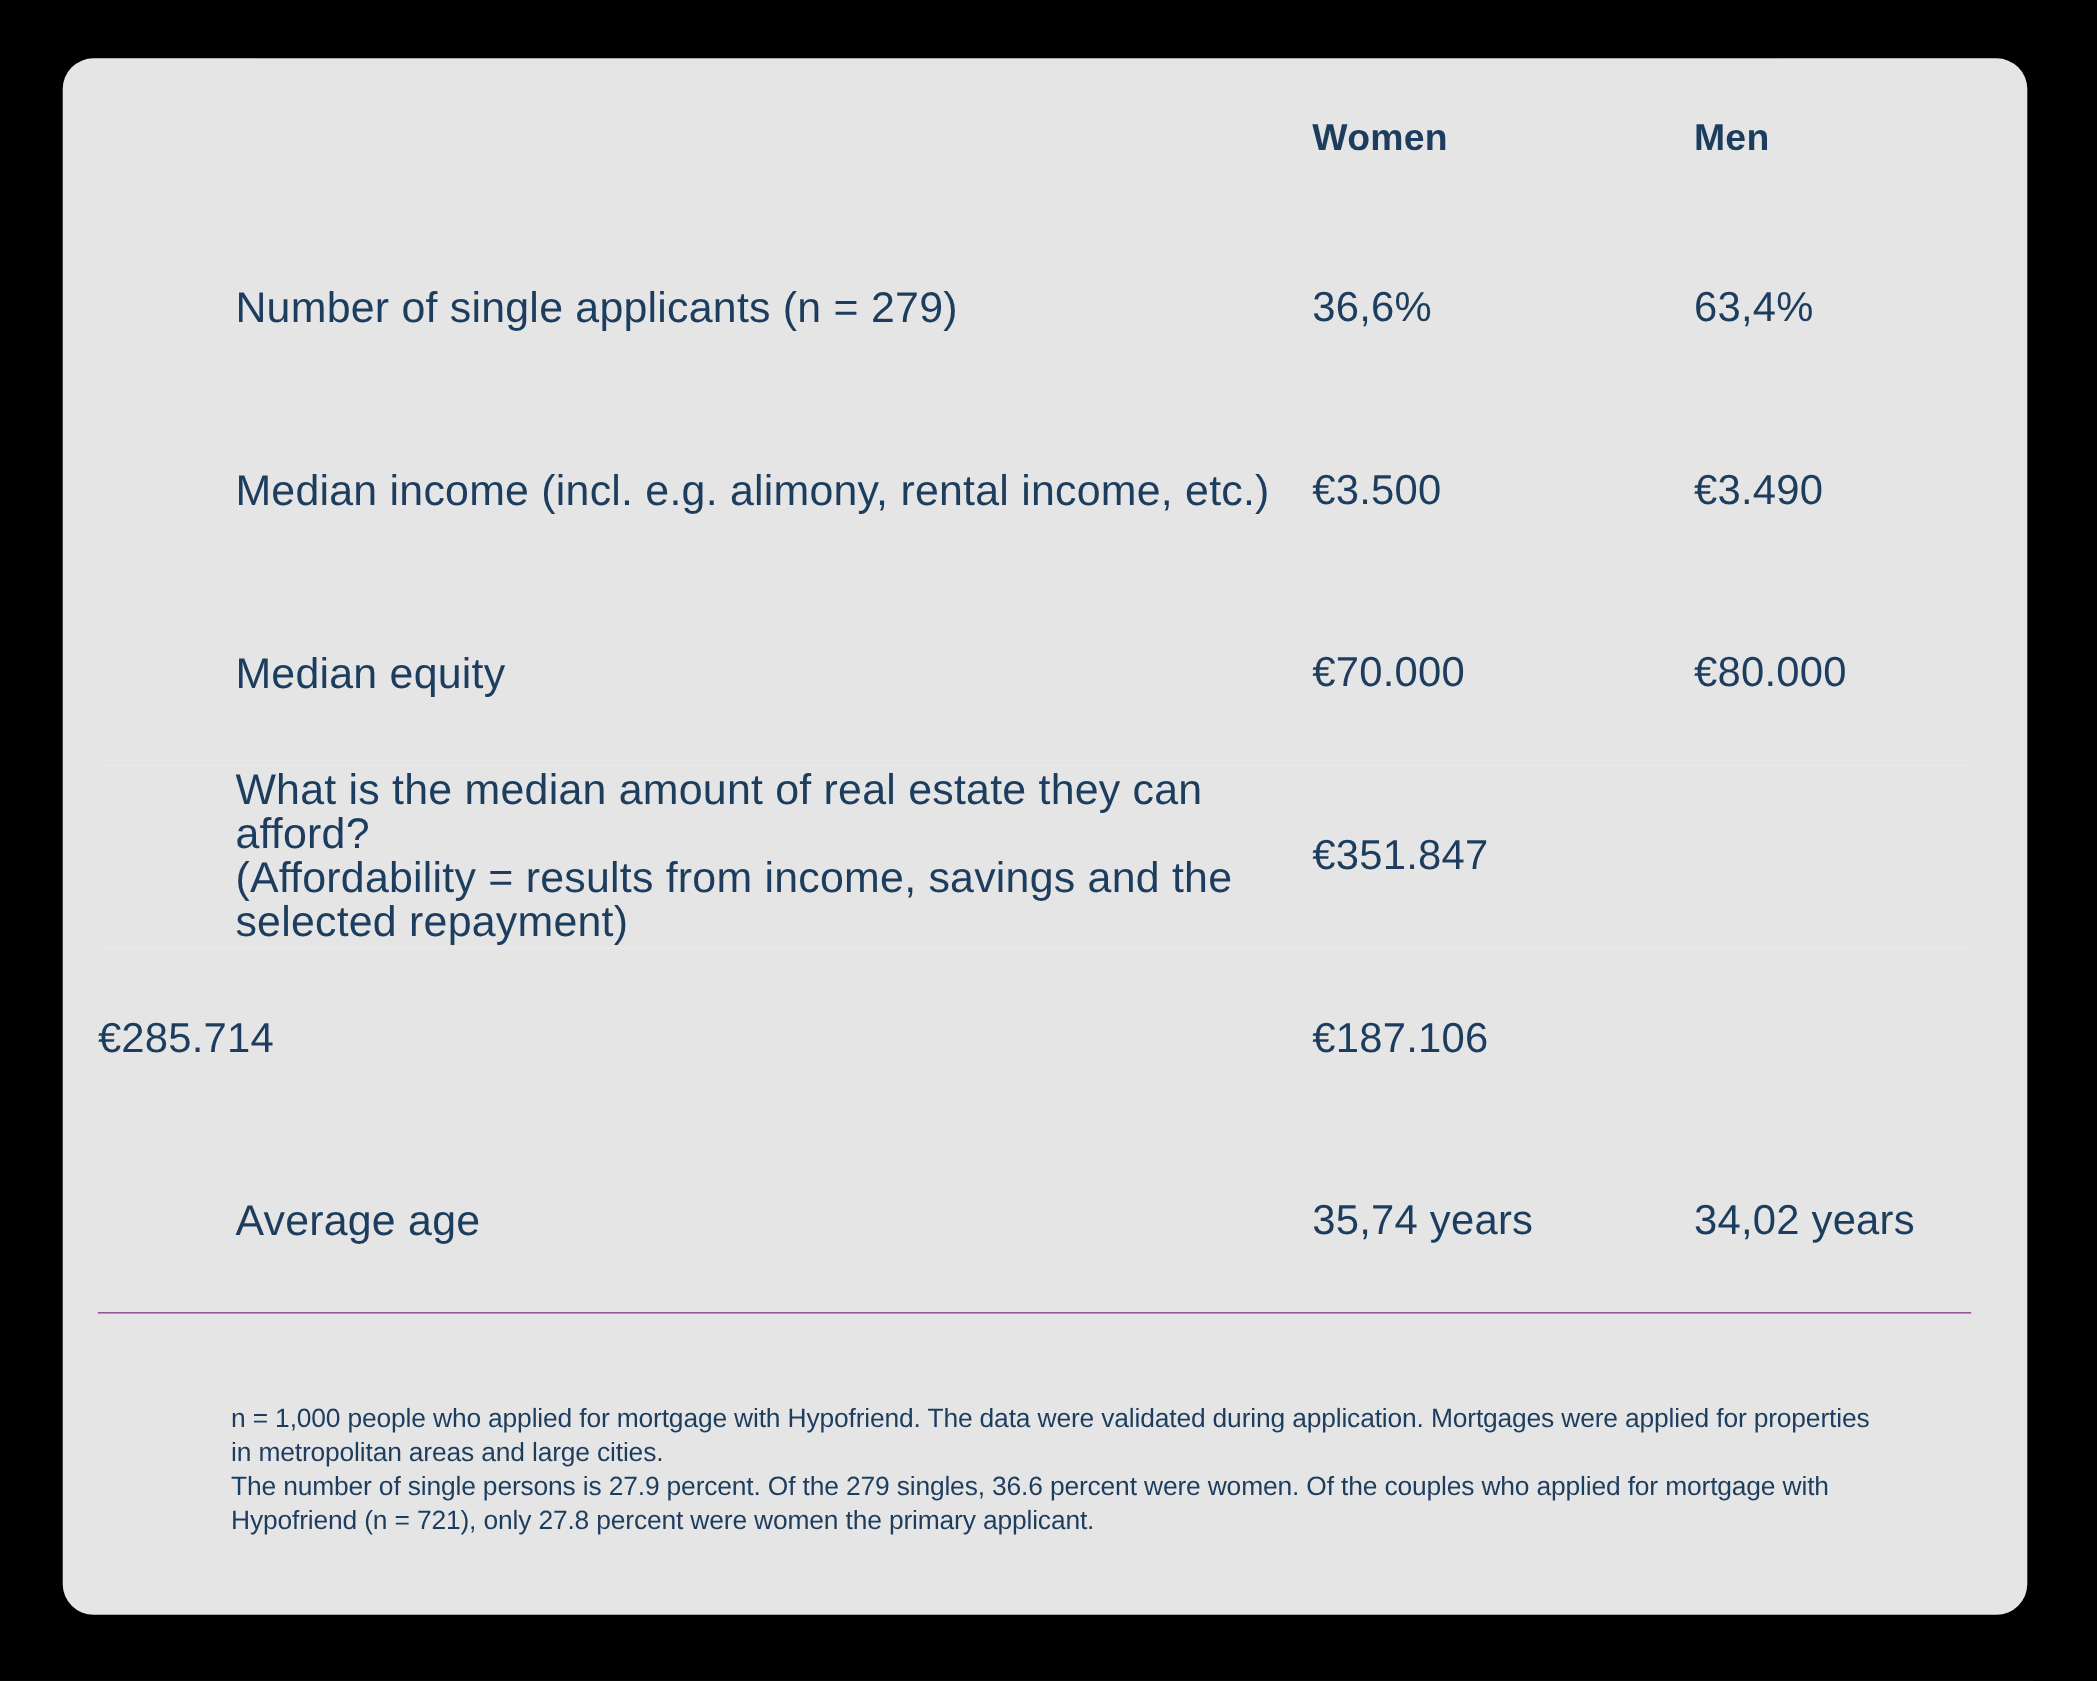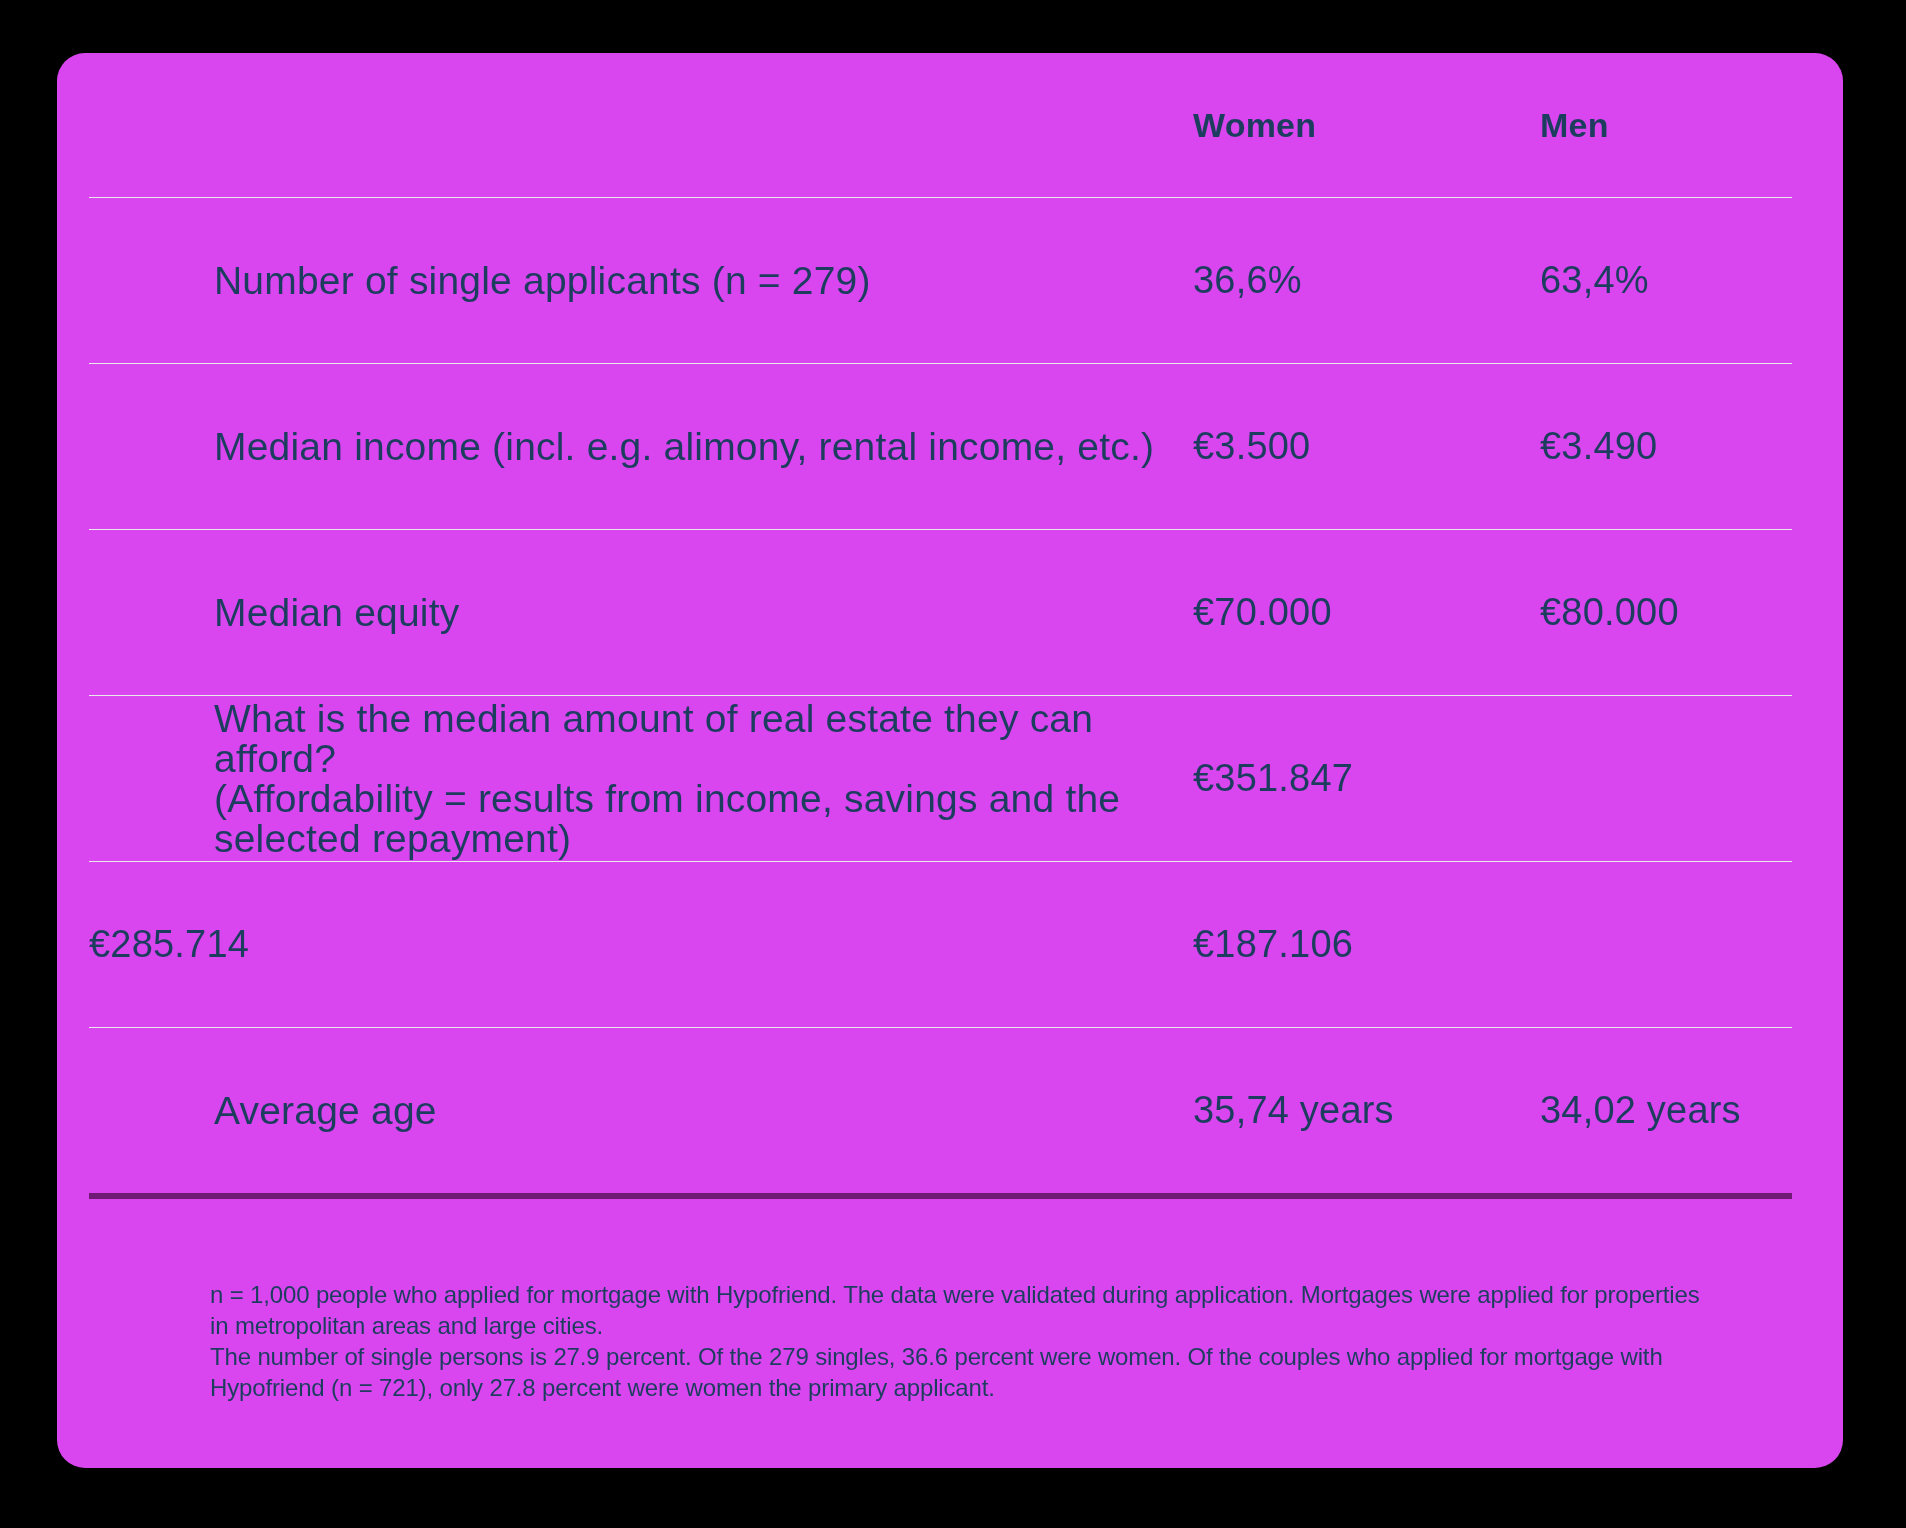--- a/index.html
+++ b/index.html
@@ -10,21 +10,21 @@
     height: 1528px;
     overflow: hidden;
     font-family: "Liberation Sans", sans-serif;
   }
   .card {
     position: absolute;
     left: 57px;
     top: 53px;
     width: 1786px;
     height: 1415px;
-    background: #d946ef;
+    background: #e5e5e5;
     border-radius: 28px;
     box-sizing: border-box;
   }
   .table-wrap {
     margin: 0 51px 0 32px; 
     width: 1703px;
   }
   .t-row {
     display: grid;
     grid-template-columns: 1104px 347px 1fr;
@@ -51,21 +51,21 @@
     font-size: 38px;
     letter-spacing: 0.2px;
   }
   .head-cell {
     color: #1d3d5f;
     font-size: 34px;
     font-weight: 600;
     letter-spacing: 0.2px;
   }
   .t-footer {
-    border-top: 6px solid #701a75;
+    border-top: 1px solid #701a75;
     height: 218px;
     box-sizing: border-box;
     padding: 80px 20px 0 121px;
   }
   .footnote {
     color: #1d3d5f;
     font-size: 24px;
     line-height: 31px;
     letter-spacing: -0.15px;
     white-space: pre-line;

